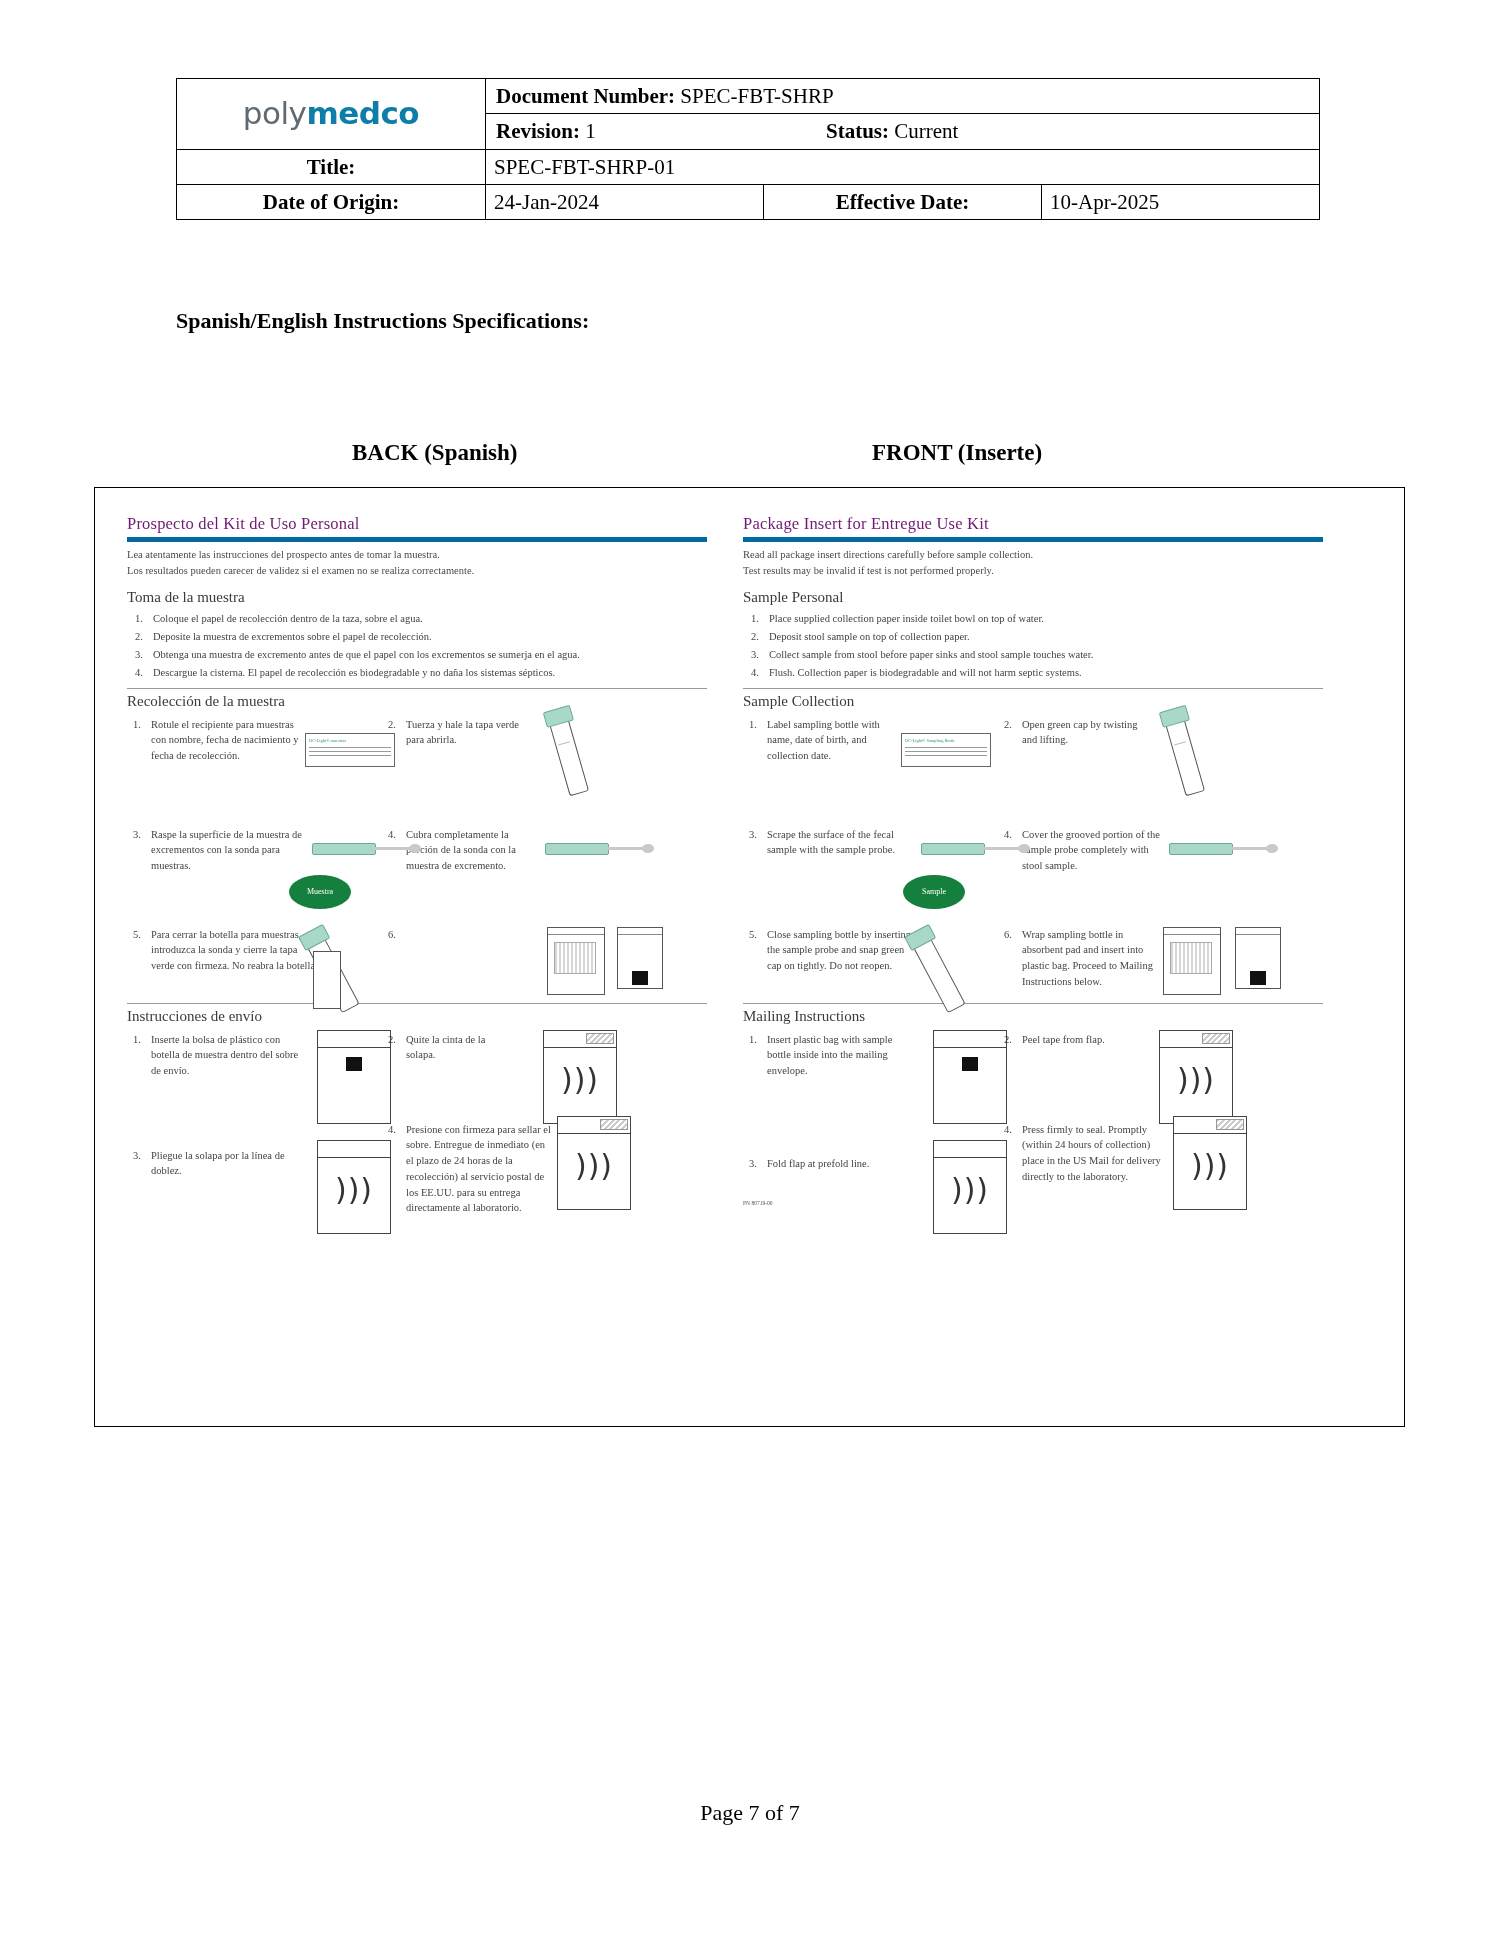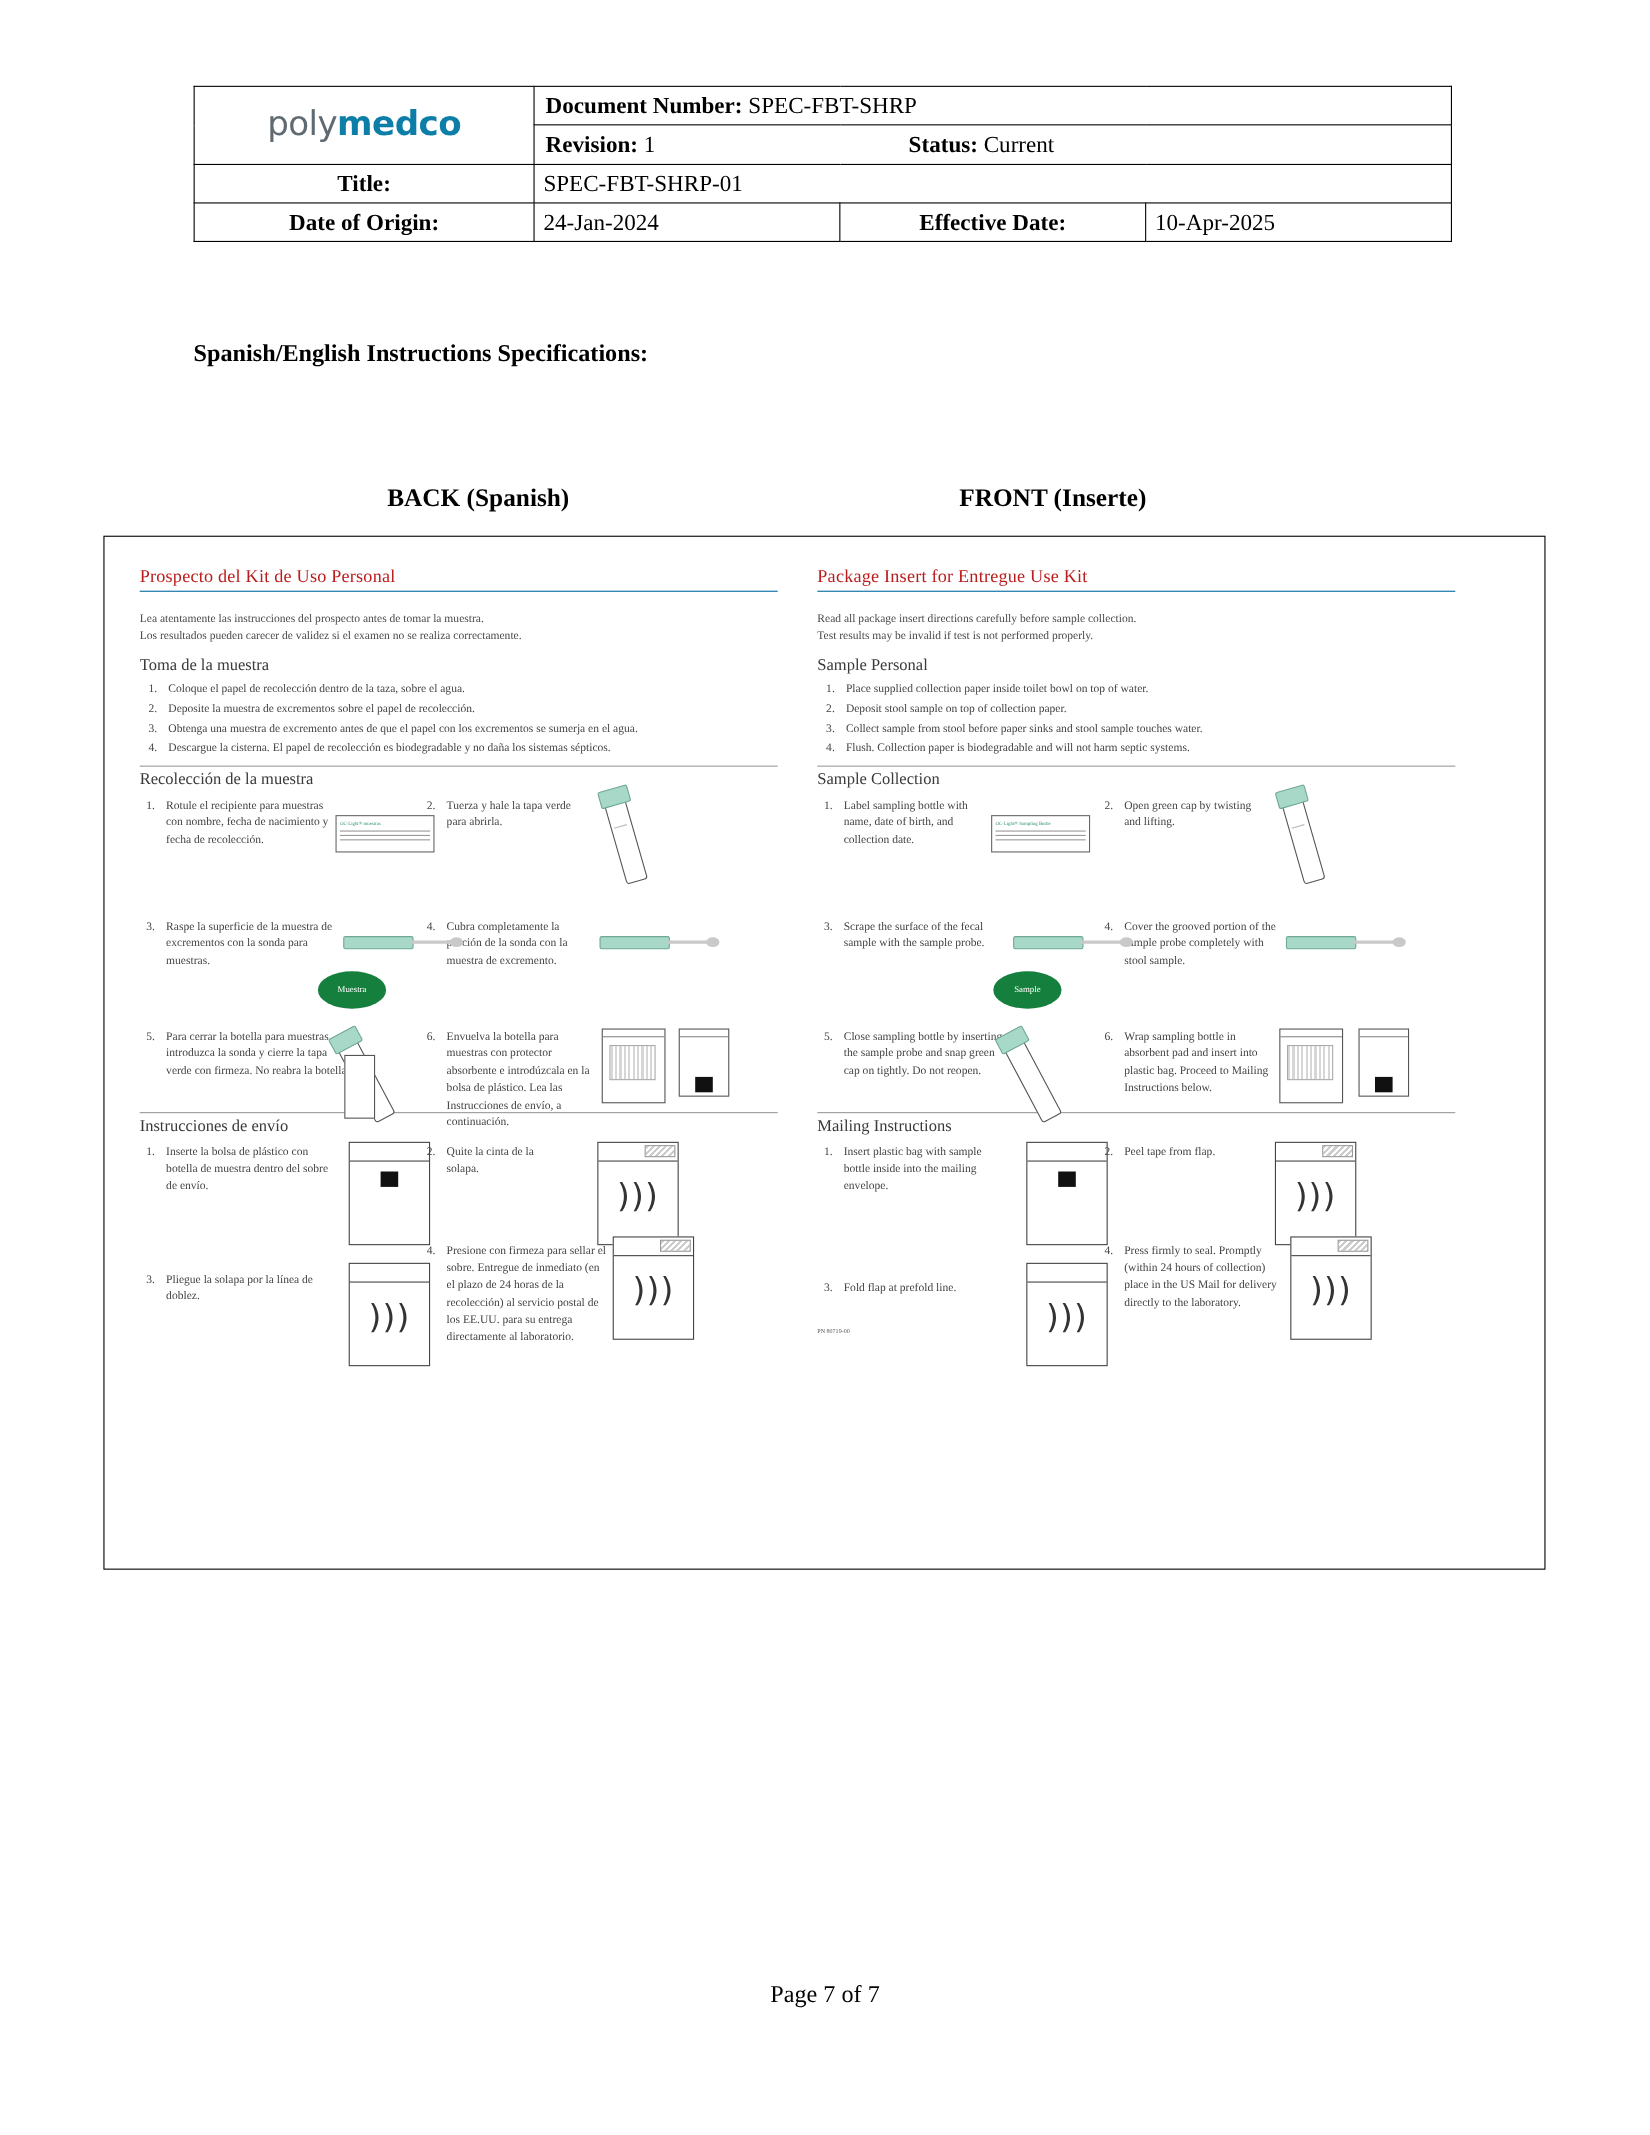--- a/index.html
+++ b/index.html
@@ -111,25 +111,25 @@
     top: 26px;
     width: 600px;
     font-family: "Liberation Serif", serif;
     color: #3b3b3b;
   }
   .col.left { left: 32px; }
   .col.right { left: 648px; }
 
   .ins-title {
     font-size: 16.5px;
-    color: #b91c1c;
+    color: #701a75;
     letter-spacing: .2px;
-    border-bottom: 1px solid #0369a1;
+    border-bottom: 5px solid #0369a1;
     padding-bottom: 3px;
-    margin-bottom: 17px;
+    margin-bottom: 5px;
     width: 580px;
   }
   .ins-note {
     font-size: 10.5px;
     line-height: 1.5;
     color: #4a4a4a;
     margin-bottom: 10px;
     width: 570px;
   }
   .sec-head {
@@ -459,21 +459,20 @@
                 <div class="stick"></div>
               </div>
           </div>
 
           <div class="step" style="left:0; top:212px; width:195px;">
             <span class="n">5.</span>
               <span class="t">Para cerrar la botella para muestras, introduzca la sonda y cierre la tapa verde con firmeza.  No reabra la botella.</span>
           </div>
           <div class="step" style="left:255px; top:212px; width:160px;">
             <span class="n">6.</span>
-              <span class="t">Envuelva la botella para muestras con protector absorbente e introdúzcala en la bolsa de plástico.  Lea las Instrucciones de envío, a continuación.</span>
           </div>
           <div class="fig" style="left:196px; top:222px;">
             <div class="bottle" style="transform:rotate(-28deg)">
                 <div class="cap"></div>
               </div>
           </div>
           <div class="fig" style="left:186px; top:236px;">
             <div class="tube-sleeve"></div>
           </div>
           <div class="fig" style="left:420px; top:212px;">

